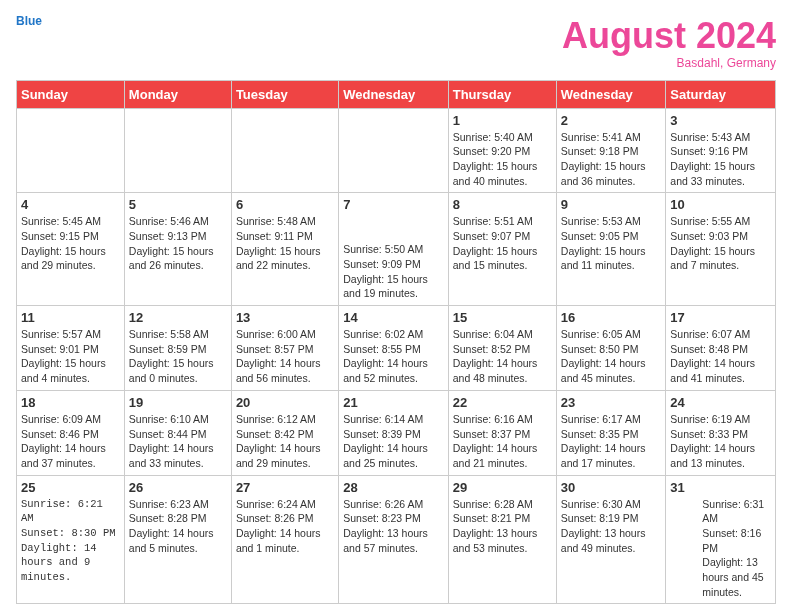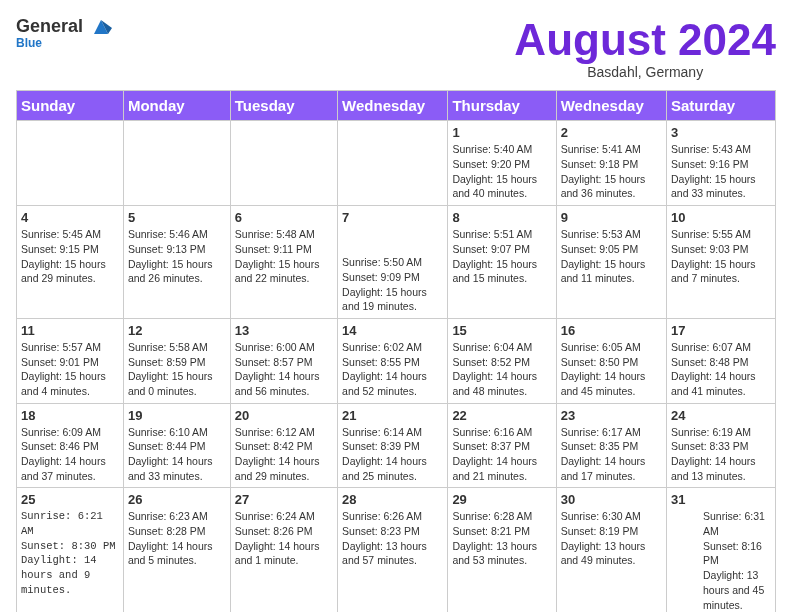--- a/index.html
+++ b/index.html
@@ -17,41 +17,40 @@
       margin-bottom: 10px;
     }
     .logo {
       display: flex;
       align-items: center;
     }
     .title-section {
       text-align: right;
     }
     .month-year {
-      font-size: 44px;
+      font-size: 36px;
       font-weight: bold;
-      color: #6d28d9;
+      color: #ec4899;
       line-height: 1.1;
     }
     .location {
-      font-size: 14px;
-      color: #404040;
-      text-align: center;
+      font-size: 12px;
+      color: #ec4899;
     }
     table {
       width: 100%;
       border-collapse: collapse;
       font-size: 11px;
     }
     thead th {
-      background-color: #8b5cf6;
+      background-color: #ef4444;
       color: #fff;
       padding: 6px 4px;
       text-align: left;
-      font-size: 15px;
+      font-size: 13px;
       font-weight: bold;
       border: 1px solid #ccc;
     }
     tbody td {
       border: 1px solid #ccc;
       vertical-align: top;
       padding: 4px;
       height: 80px;
       width: 113px;
     }
@@ -85,30 +84,20 @@
       vertical-align: middle;
       margin-right: 4px;
     }
   </style>
 </head>
 <body>
 
 <div class="header">
   <div class="logo">
     <div>
-      <div style="display:flex; align-items:center;">
-        <div style="font-size:18px; font-weight:bold; color:#333; line-height:1.2;">
-          <span style="color:#333;">General</span>
-          <svg width="22" height="22" viewBox="0 0 22 22" style="vertical-align:middle; margin-left:2px;">
-            <polygon points="4,18 11,4 18,18" fill="#2176c7"></polygon>
-            <polygon points="11,4 18,18 22,12" fill="#1a5fa0"></polygon>
-          </svg>
-        </div>
-        <div></div>
-      </div>
       <div style="font-size:12px; font-weight:bold; color:#2176c7; margin-top:-2px;">Blue</div>
     </div>
   </div>
   <div class="title-section">
     <div class="month-year">August 2024</div>
     <div class="location">Basdahl, Germany</div>
   </div>
 </div>
 
 <table>

